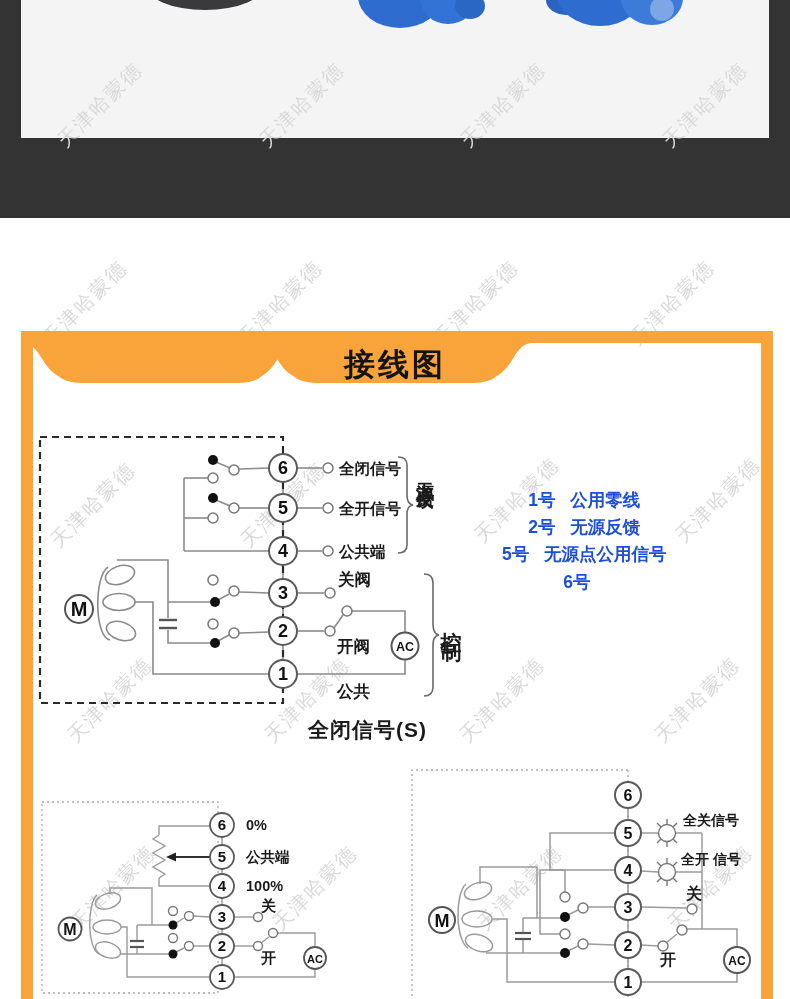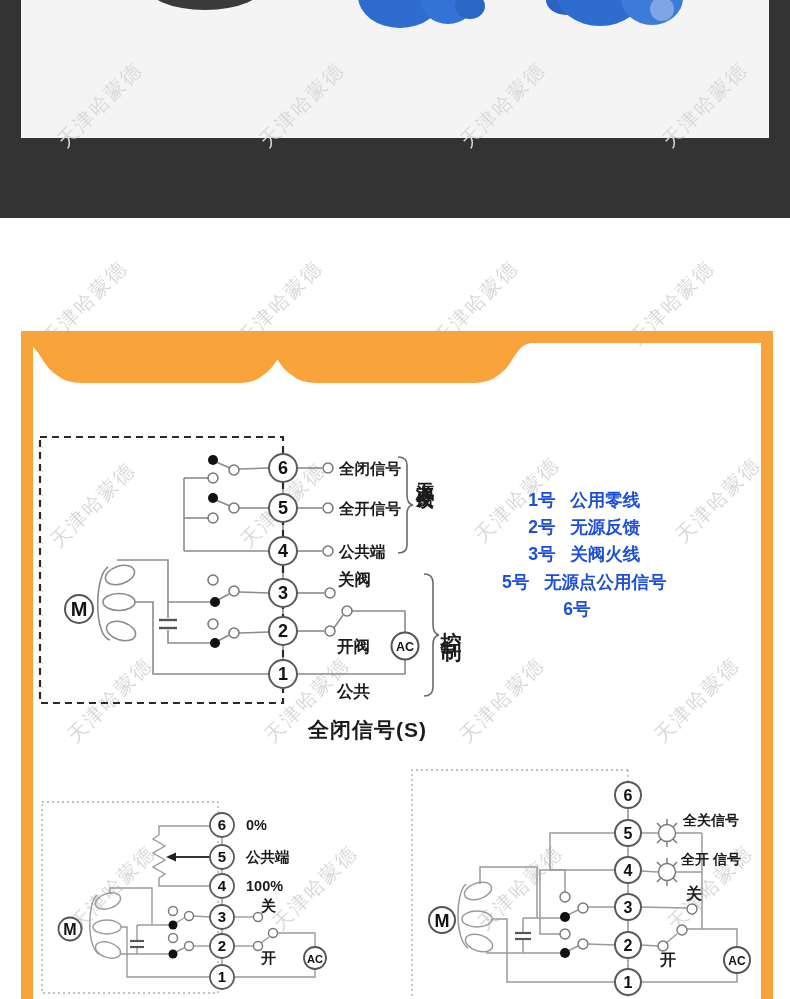--- a/index.html
+++ b/index.html
@@ -340,38 +340,35 @@
   <text x="737" y="965" font-size="12" font-weight="bold" fill="#111111" text-anchor="middle">AC</text>
   <g font-size="14" font-weight="bold" fill="#1b1b1b">
     <text x="683" y="825">全关信号</text>
     <text x="681" y="864">全开 信号</text>
     <text x="686" y="899" font-size="16">关</text>
     <text x="660" y="965" font-size="16">开</text>
   </g>
 </svg>
 
 <div class="abs txt-layer">
+  <div class="banner-title">接线图</div>
 
   <div class="vtext v-feedback">无源反馈</div>
   <div class="vtext v-control">控制</div>
 
   <div class="terminal-list">
     <div class="row">
       <span class="num">1号</span>
       <span>公用零线</span>
     </div>
     <div class="row">
       <span class="num">2号</span>
       <span>无源反馈</span>
     </div>
     <div class="row">
-      <span class="num">3号</span>
-      <span>关阀火线</span>
-    </div>
-    <div class="row">
       <span class="num">5号</span>
       <span>无源点公用信号</span>
     </div>
     <div class="row">
       <span class="num">6号</span>
     </div>
   </div>
 
   <div class="caption">全闭信号(S)</div>
 </div>

